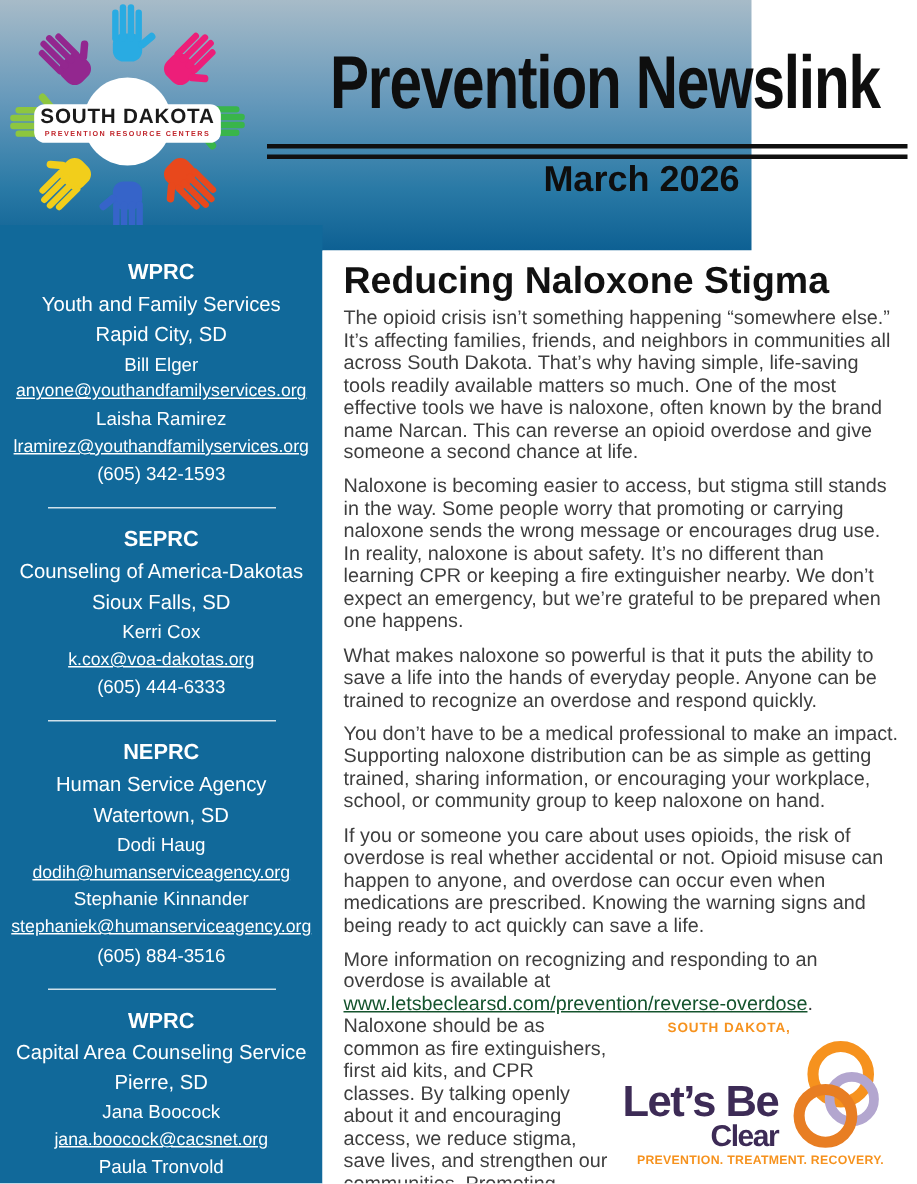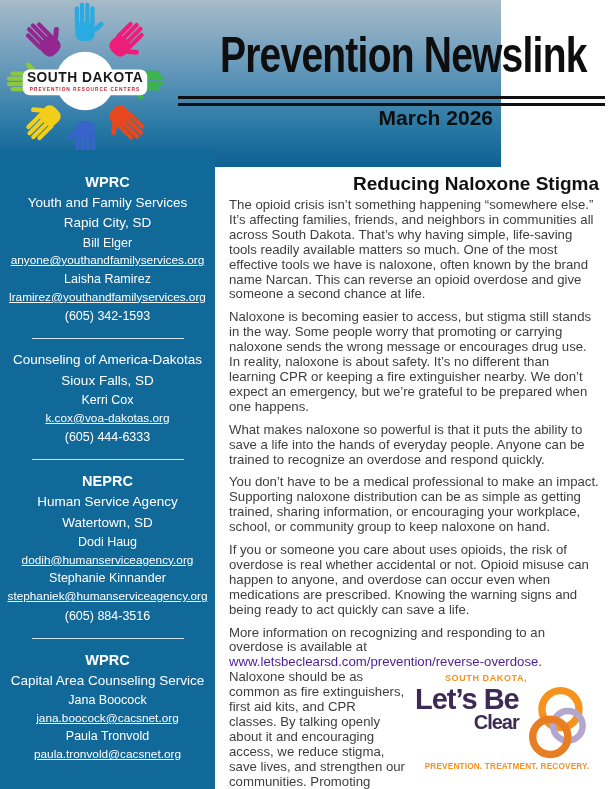--- a/index.html
+++ b/index.html
@@ -17,21 +17,21 @@
   .masthead-title {
     position:absolute; top:26px; left:172px; width:436px; height:62px;
     text-align:center; font-weight:bold; font-size:50px; color:#0e0e0e;
     transform:scaleX(0.78); transform-origin:center;
     letter-spacing:-1px; white-space:nowrap;
   }
   .rule1 { position:absolute; left:178px; top:96px; width:427px; height:0; border-top:3px solid #101010; }
   .rule2 { position:absolute; left:178px; top:103px; width:427px; height:0; border-top:3px solid #101010; }
   .issue-date {
     position:absolute; top:106px; right:8px; width:200px; text-align:right;
-    font-weight:bold; font-size:21px; color:#0e0e0e;
+    font-weight:bold; font-size:24px; color:#0e0e0e;
   }
   .hands-logo { position:absolute; top:1px; left:5px; width:160px; height:160px; }
 
   
   .sidebar {
     position:absolute; top:150px; left:0; width:215px; height:639px;
     background:#11699a; color:#ffffff; text-align:center;
     padding-top:22px; overflow:hidden;
   }
   .region { padding:0 6px; }
@@ -41,32 +41,32 @@
   .r-email { display:block; font-size:11.8px; line-height:1.5; color:#ffffff; text-decoration:underline; cursor:pointer; }
   .r-phone { font-size:12.5px; line-height:1.6; }
   .divider { border:none; border-top:1px solid rgba(255,255,255,0.8); width:152px; margin:12px auto 11px; }
 
   
   .content {
     position:absolute; left:215px; top:167px; width:396px; height:622px;
     background:#ffffff; padding:5px 12px 0 14px; overflow:hidden;
   }
   .article-title {
-    margin:1px 0 3px; text-align:right; font-size:19px; font-weight:bold; color:#111111;
+    margin:1px 0 3px; text-align:left; font-size:25px; font-weight:bold; color:#111111;
   }
   .content p {
     margin:0 0 8px; font-size:13.2px; line-height:14.9px; color:#3e3e3e;
   }
-  .body-link { color:#4c1d95; cursor:pointer; }
+  .body-link { color:#14532d; text-decoration:underline; cursor:pointer; }
 
   
   .lbc-box { float:right; display:block; width:184px; margin:1px 0 2px 8px; }
   .lbc-sd { display:block; color:#f6921e; font-weight:bold; font-size:9px;
             letter-spacing:0.6px; text-align:left; padding-left:30px; }
-  .lbc-row { display:flex; align-items:flex-start; justify-content:flex-start; }
+  .lbc-row { display:flex; align-items:flex-end; justify-content:flex-start; }
   .lbc-words { display:block; color:#3d2b56; font-weight:bold; line-height:0.92;
                text-align:right; flex:0 0 auto; letter-spacing:-1px; }
   .lbc-l1 { display:block; font-size:29px; }
   .lbc-l2 { display:block; font-size:20px; }
   .lbc-rings { flex:0 0 auto; margin-left:-2px; }
   .lbc-tag { display:block; color:#f6921e; font-weight:bold; font-size:8.2px;
              letter-spacing:0.2px; text-align:center; white-space:nowrap; }
 </style>
 </head>
 <body>
@@ -113,20 +113,21 @@
     <div class="r-city">Rapid City, SD</div>
     <div class="r-name">Bill Elger</div>
     <a class="r-email">anyone@youthandfamilyservices.org</a>
     <div class="r-name">Laisha Ramirez</div>
     <a class="r-email">lramirez@youthandfamilyservices.org</a>
     <div class="r-phone">(605) 342-1593</div>
   </section>
   <hr class="divider">
 
   <section class="region">
+    <div class="r-acronym">SEPRC</div>
     <div class="r-org">Counseling of America-Dakotas</div>
     <div class="r-city">Sioux Falls, SD</div>
     <div class="r-name">Kerri Cox</div>
     <a class="r-email">k.cox@voa-dakotas.org</a>
     <div class="r-phone">(605) 444-6333</div>
   </section>
   <hr class="divider">
 
   <section class="region">
     <div class="r-acronym">NEPRC</div>
@@ -136,20 +137,21 @@
     <a class="r-email">dodih@humanserviceagency.org</a>
     <div class="r-name">Stephanie Kinnander</div>
     <a class="r-email">stephaniek@humanserviceagency.org</a>
     <div class="r-phone">(605) 884-3516</div>
   </section>
   <hr class="divider">
 
   <section class="region">
     <div class="r-acronym">WPRC</div>
     <div class="r-org">Capital Area Counseling Service</div>
+    <div class="r-city">Pierre, SD</div>
     <div class="r-name">Jana Boocock</div>
     <a class="r-email">jana.boocock@cacsnet.org</a>
     <div class="r-name">Paula Tronvold</div>
     <a class="r-email">paula.tronvold@cacsnet.org</a>
 
   </section>
 
 </div>
 
 <div class="content">

